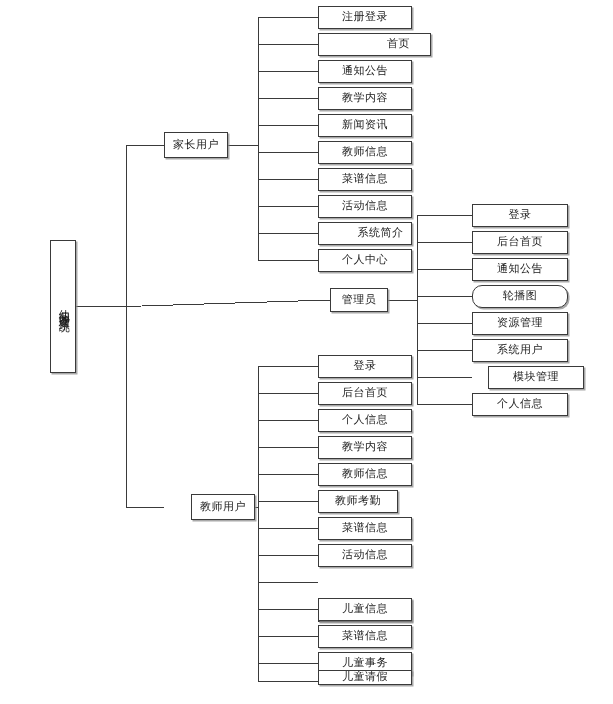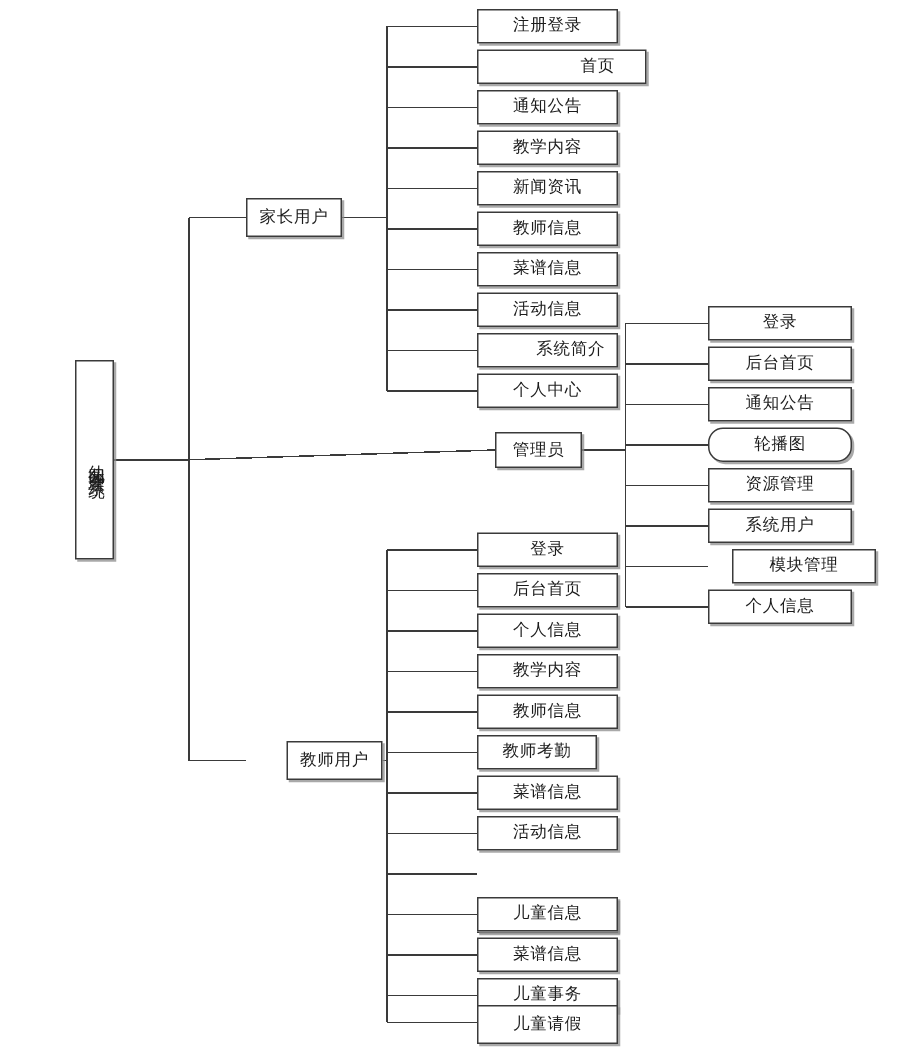--- a/index.html
+++ b/index.html
@@ -113,15 +113,15 @@
       <div class="node leaf" style="left: 318px; top: 409px; width: 94px; height: 23px;">个人信息</div>
       <div class="node leaf" style="left: 318px; top: 436px; width: 94px; height: 23px;">教学内容</div>
       <div class="node leaf" style="left: 318px; top: 463px; width: 94px; height: 23px;">教师信息</div>
       <div class="node leaf" style="left: 318px; top: 490px; width: 80px; height: 23px;">教师考勤</div>
       <div class="node leaf" style="left: 318px; top: 517px; width: 94px; height: 23px;">菜谱信息</div>
       <div class="node leaf" style="left: 318px; top: 544px; width: 94px; height: 23px;">活动信息</div>
       <div class="node leaf" style="left: 318px; top: 599px; width: 94px; height: 23px;">班级情况</div>
       <div class="node leaf" style="left: 318px; top: 598px; width: 94px; height: 23px;">儿童信息</div>
       <div class="node leaf" style="left: 318px; top: 625px; width: 94px; height: 23px;">菜谱信息</div>
       <div class="node leaf" style="left: 318px; top: 652px; width: 94px; height: 23px;">儿童事务</div>
-      <div class="node leaf" style="left: 318px; top: 670px; width: 94px; height: 26px;">儿童请假</div>
+      <div class="node leaf" style="left: 318px; top: 670px; width: 94px; height: 15px;">儿童请假</div>
     </div>
 </div>
 
 </body></html>

